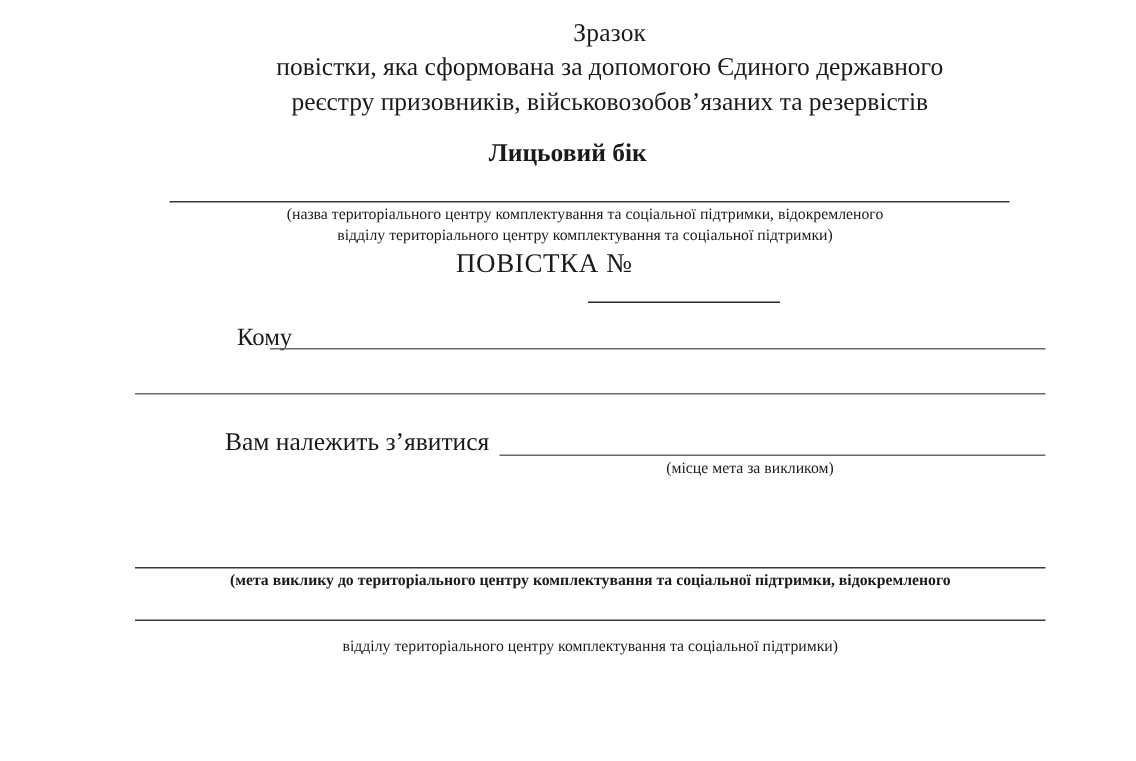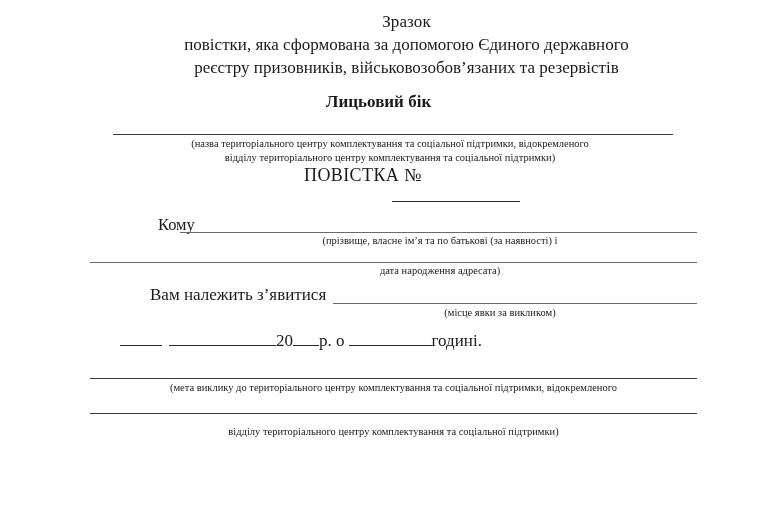--- a/index.html
+++ b/index.html
@@ -114,32 +114,27 @@
 
   <div class="rule" style="left:113px; top:134px; width:560px;"></div>
   <div class="caption" style="left:90px; top:137px; width:600px;">(назва територіального центру комплектування та соціальної підтримки, відокремленого</div>
   <div class="caption" style="left:90px; top:151px; width:600px;">відділу територіального центру комплектування та соціальної підтримки)</div>
 
   <div class="povistka-title" style="left:265px; top:165px;margin-left:39px;">ПОВІСТКА №</div>
   <div class="rule" style="left:392px; top:201px; width:128px; border-top-color:#2b2b2b;"></div>
 
   <div class="field-label" style="left:130px; top:215px;">Кому</div>
   <div class="rule" style="left:180px; top:232px; width:517px; border-top-color:#6a6a6a;"></div>
-  <div class="caption" style="left:140px; top:234px; width:600px;">(прізвище, власне ім’я та по батькові (за наявності) і</div>
 
   <div class="rule" style="left:90px; top:262px; width:607px; border-top-color:#6a6a6a;"></div>
-  <div class="caption" style="left:140px; top:264px; width:600px;">дата народження адресата)</div>
 
   <div class="big-line" style="left:130px; top:285px;">Вам належить з’явитися</div>
   <div class="rule" style="left:333px; top:303px; width:364px; border-top-color:#6a6a6a;"></div>
-  <div class="caption" style="left:260px; top:306px; width:480px;">(місце явки за викликом)</div>
+  <div class="caption" style="left:260px; top:306px; width:480px;">(місце мета за викликом)</div>
 
-  <div class="big-line" style="left:100px; top:331px;">
-    <span class="blank" style="width:42px;"></span><span style="display:inline-block;width:7px;"></span><span class="blank" style="width:107px;"></span><span>20</span><span class="blank" style="width:26px;"></span><span>р. о</span><span class="blank" style="width:83px;margin-left:4px;"></span><span>годині.</span>
-  </div>
 
   <div class="rule" style="left:90px; top:378px; width:607px;"></div>
-  <div class="caption" style="left:90px; top:381px; width:607px;">(мета виклику до територіального центру комплектування та соціальної підтримки, відокремленого</div>
+  <div class="caption" style="left:90px; top:381px; width:607px;font-weight:bold;">(мета виклику до територіального центру комплектування та соціальної підтримки, відокремленого</div>
 
   <div class="rule" style="left:90px; top:413px; width:607px;"></div>
   <div class="caption" style="left:90px; top:425px; width:607px;">відділу територіального центру комплектування та соціальної підтримки)</div>
 
 </div>
 
 </body></html>

